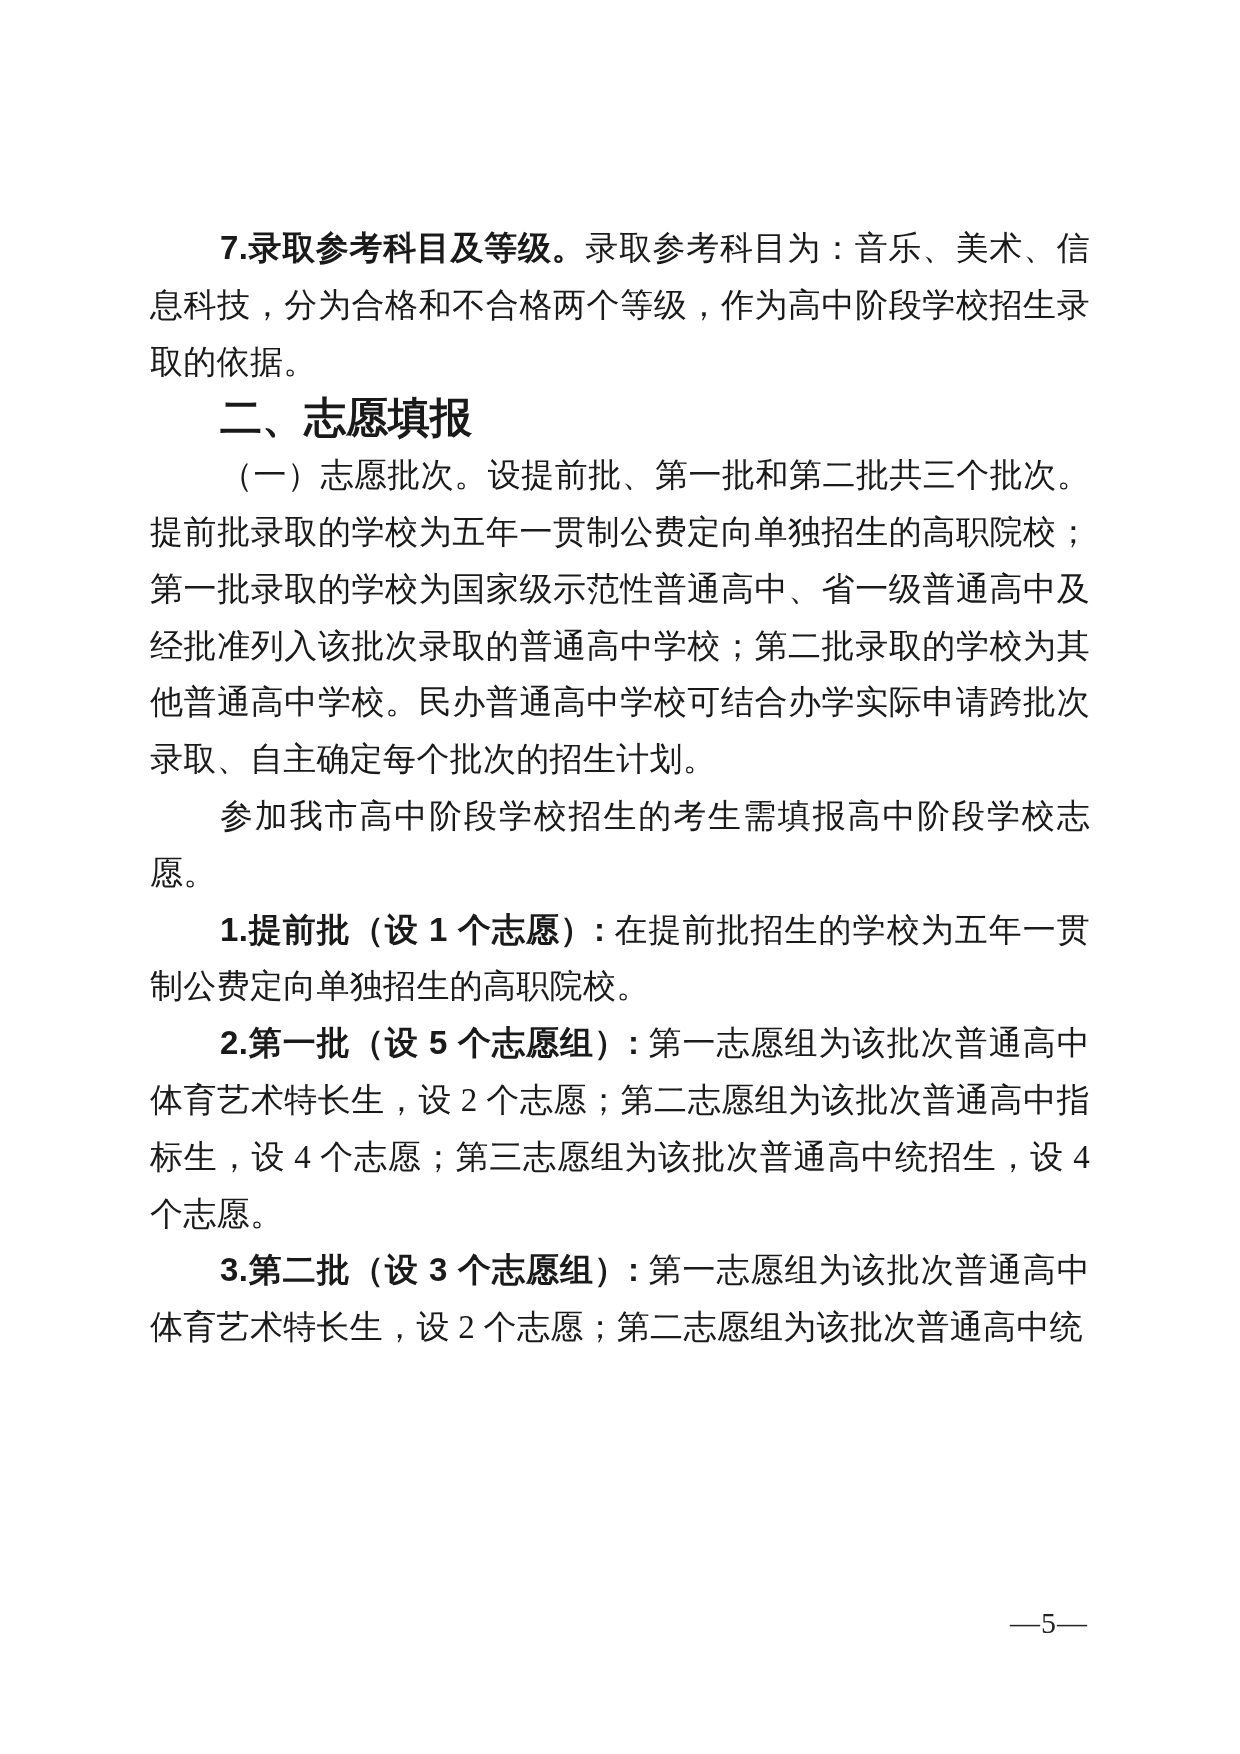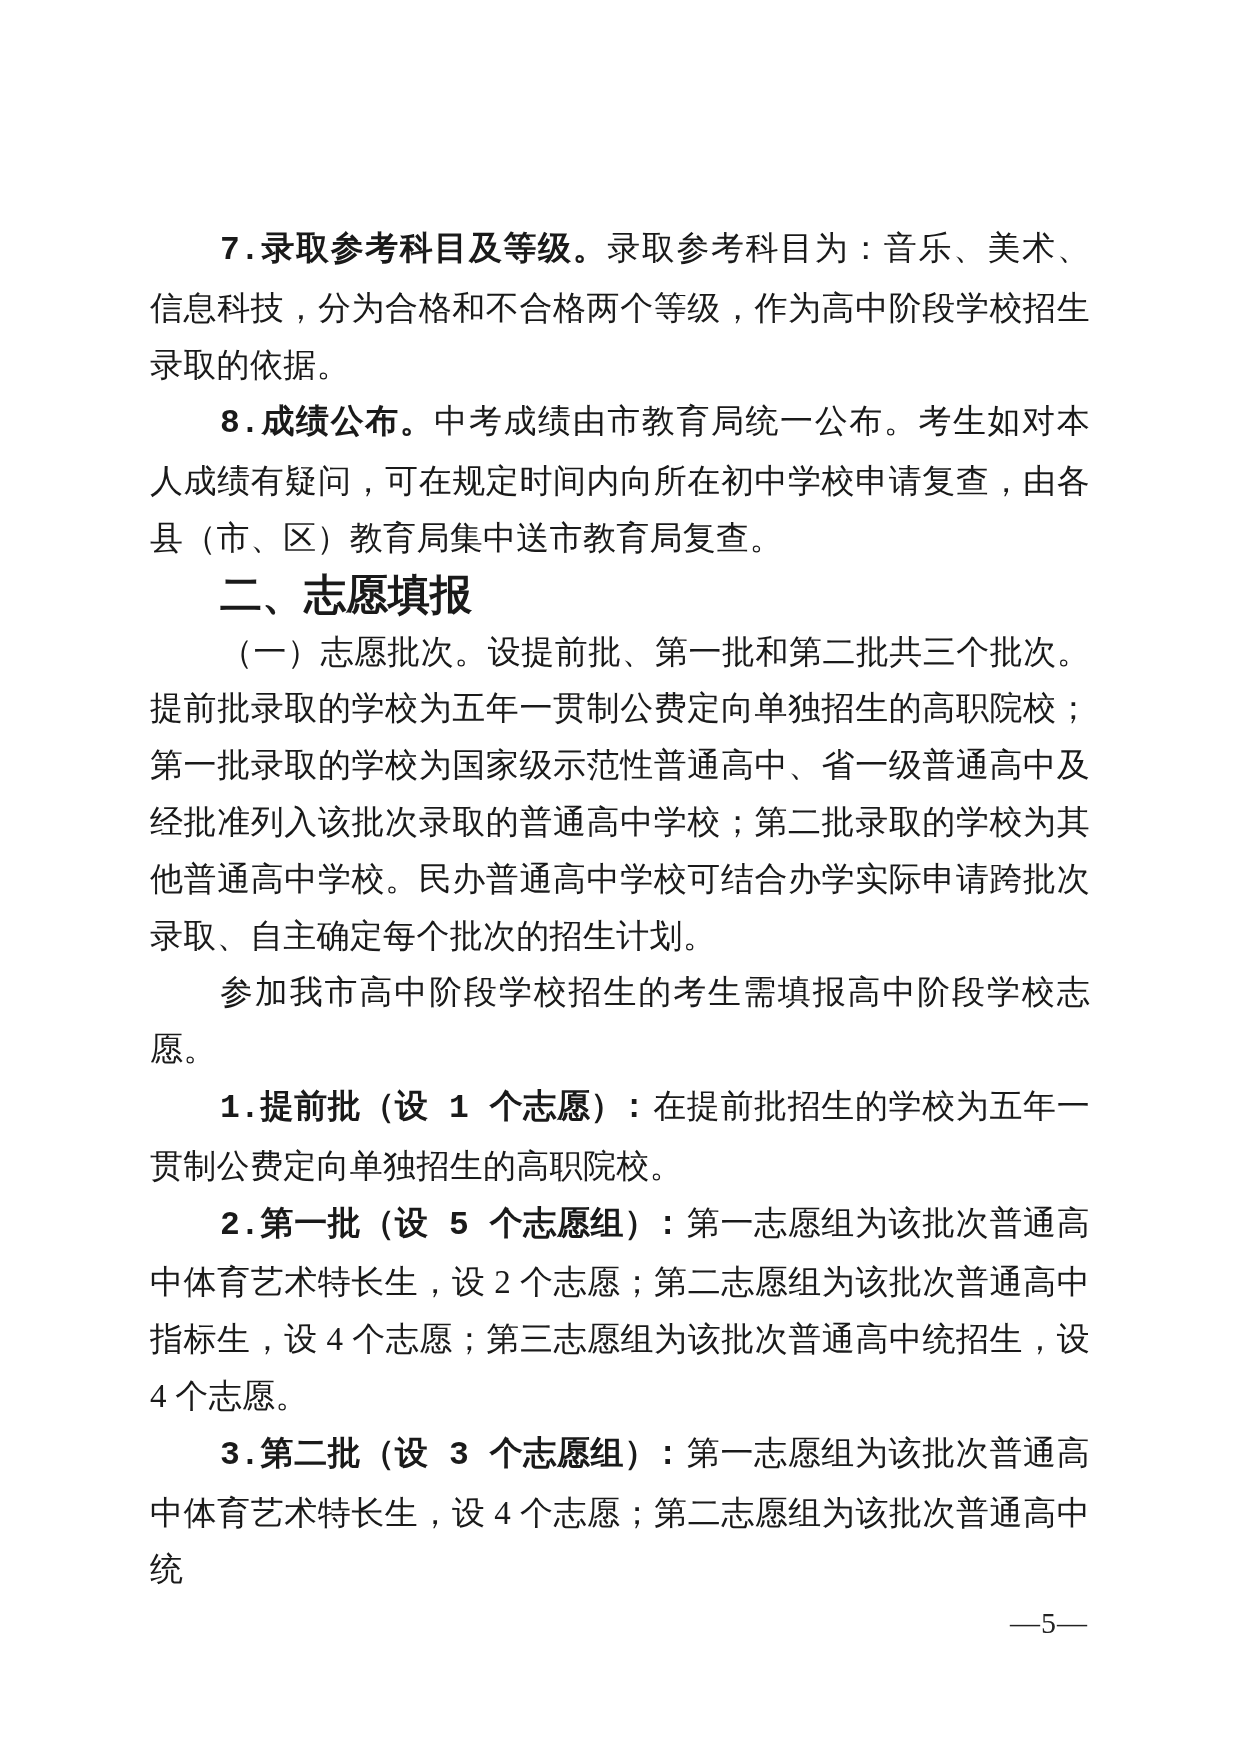--- a/index.html
+++ b/index.html
@@ -25,21 +25,21 @@
     margin: 0;
     font-size: 33px;
     line-height: 56.8px;
     text-align: justify;
     text-indent: 70px;
     letter-spacing: 0.3px;
     word-break: break-all;
   }
   .para .lead {
     font-weight: 700;
-    font-family: Liberation Mono, monospace;
+    font-family: Liberation Sans, sans-serif;
   }
   .section-heading {
     margin: 0;
     font-size: 42px;
     line-height: 56.8px;
     text-indent: 70px;
     font-weight: 700;
     font-family: "Liberation Sans", "DejaVu Sans", sans-serif;
   }
   .page-footer {
@@ -52,29 +52,28 @@
     font-family: "Liberation Serif", "DejaVu Serif", serif;
   }
 </style>
 </head>
 <body>
 
 <div class="doc-body">
 
   <p class="para"><span class="lead">7.录取参考科目及等级。</span><span>录取参考科目为：音乐、美术、信息科技，分为合格和不合格两个等级，作为高中阶段学校招生录取的依据。</span></p>
 
-  <p class="para"><span class="lead">8.成绩公布。</span><span>中考成绩由市教育局统一公布。考生如对本人成绩有疑问，可在规定时间内向所在初中学校申请复查，由各县（市、区）教育局集中送市教育局复查。</span></p>
 
   <p class="section-heading">二、志愿填报</p>
 
   <p class="para"><span>（一）志愿批次。设提前批、第一批和第二批共三个批次。提前批录取的学校为五年一贯制公费定向单独招生的高职院校；第一批录取的学校为国家级示范性普通高中、省一级普通高中及经批准列入该批次录取的普通高中学校；第二批录取的学校为其他普通高中学校。民办普通高中学校可结合办学实际申请跨批次录取、自主确定每个批次的招生计划。</span></p>
 
   <p class="para"><span>参加我市高中阶段学校招生的考生需填报高中阶段学校志愿。</span></p>
 
   <p class="para"><span class="lead">1.提前批（设 1 个志愿）:</span><span> 在提前批招生的学校为五年一贯制公费定向单独招生的高职院校。</span></p>
 
   <p class="para"><span class="lead">2.第一批（设 5 个志愿组）:</span><span> 第一志愿组为该批次普通高中体育艺术特长生，设 2 个志愿；第二志愿组为该批次普通高中指标生，设 4 个志愿；第三志愿组为该批次普通高中统招生，设 4 个志愿。</span></p>
 
-  <p class="para"><span class="lead">3.第二批（设 3 个志愿组）:</span><span> 第一志愿组为该批次普通高中体育艺术特长生，设 4 个志愿；第二志愿组为该批次普通高中统</span></p>
+  <p class="para"><span class="lead">3.第二批（设 3 个志愿组）:</span><span> 第一志愿组为该批次普通高中体育艺术特长生，设 2 个志愿；第二志愿组为该批次普通高中统</span></p>
 
 </div>
 
 <div class="page-footer">—5—</div>
 
 </body></html>

